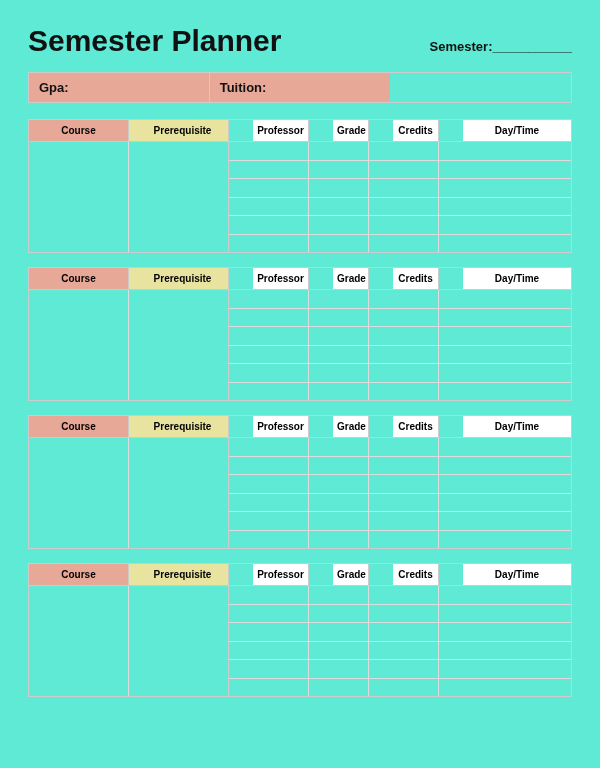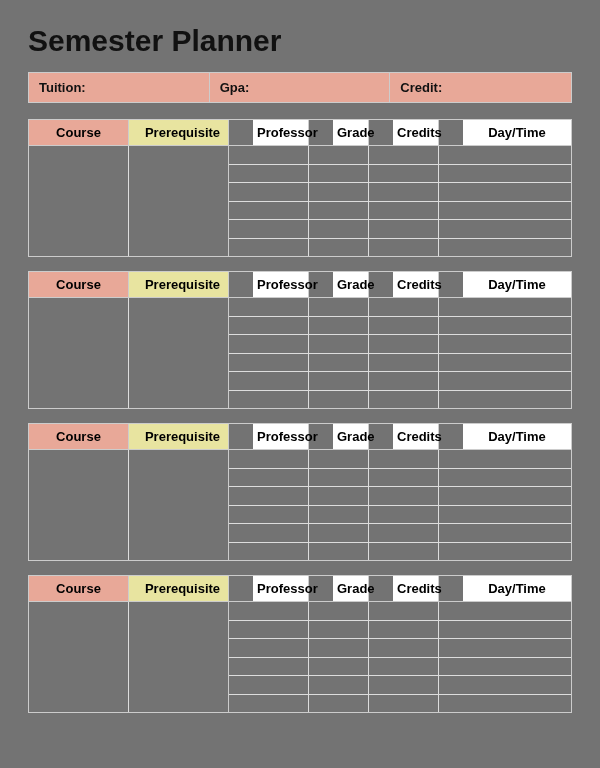--- a/index.html
+++ b/index.html
@@ -11,21 +11,21 @@
       background: #f0f0f0;
       display: flex;
       justify-content: center;
       align-items: center;
       min-height: 100vh;
       font-family: Arial, sans-serif;
     }
     .page {
       width: 600px;
       min-height: 768px;
-      background: #737373;
+      background: #5eead4;
       padding: 24px 28px 20px 28px;
     }
     .header-row {
       display: flex;
       align-items: baseline;
       justify-content: space-between;
       margin-bottom: 14px;
     }
     .title {
       font-size: 30px;
@@ -59,21 +59,21 @@
     .section-wrapper {
       margin-bottom: 14px;
     }
     .header-grid {
       display: grid;
       grid-template-columns: 100px 100px 80px 60px 70px 1fr;
       border: 1.5px solid #ccc;
     }
     .hcell {
       padding: 5px 4px;
-      font-size: 13px;
+      font-size: 10px;
       font-weight: 700;
       text-align: center;
       border-right: 1px solid #ccc;
     }
     .hcell:last-child {
       border-right: none;
     }
     .hcell.pink { background: #e8a898; }
     .hcell.yellow { background: #e8e4a0; padding-left: 12px; }
     .hcell.plain { background: white; margin-left: 24px; }
@@ -114,26 +114,26 @@
       border-right: none;
     }
   </style>
 </head>
 <body>
 
 <div class="page">
 
   <div class="header-row">
     <div class="title">Semester Planner</div>
+    <div class="semester-label">Semester:___________</div>
   </div>
 
   <div class="summary-bar">
+    <div class="summary-cell">Gpa:</div>
     <div class="summary-cell">Tuition:</div>
-    <div class="summary-cell">Gpa:</div>
-    <div class="summary-cell">Credit:</div>
   </div>
 
   <div class="section-wrapper">
     <div class="header-grid">
       <div class="hcell pink">Course</div>
       <div class="hcell yellow">Prerequisite</div>
       <div class="hcell plain">Professor</div>
       <div class="hcell plain">Grade</div>
       <div class="hcell plain">Credits</div>
       <div class="hcell plain">Day/Time</div>

